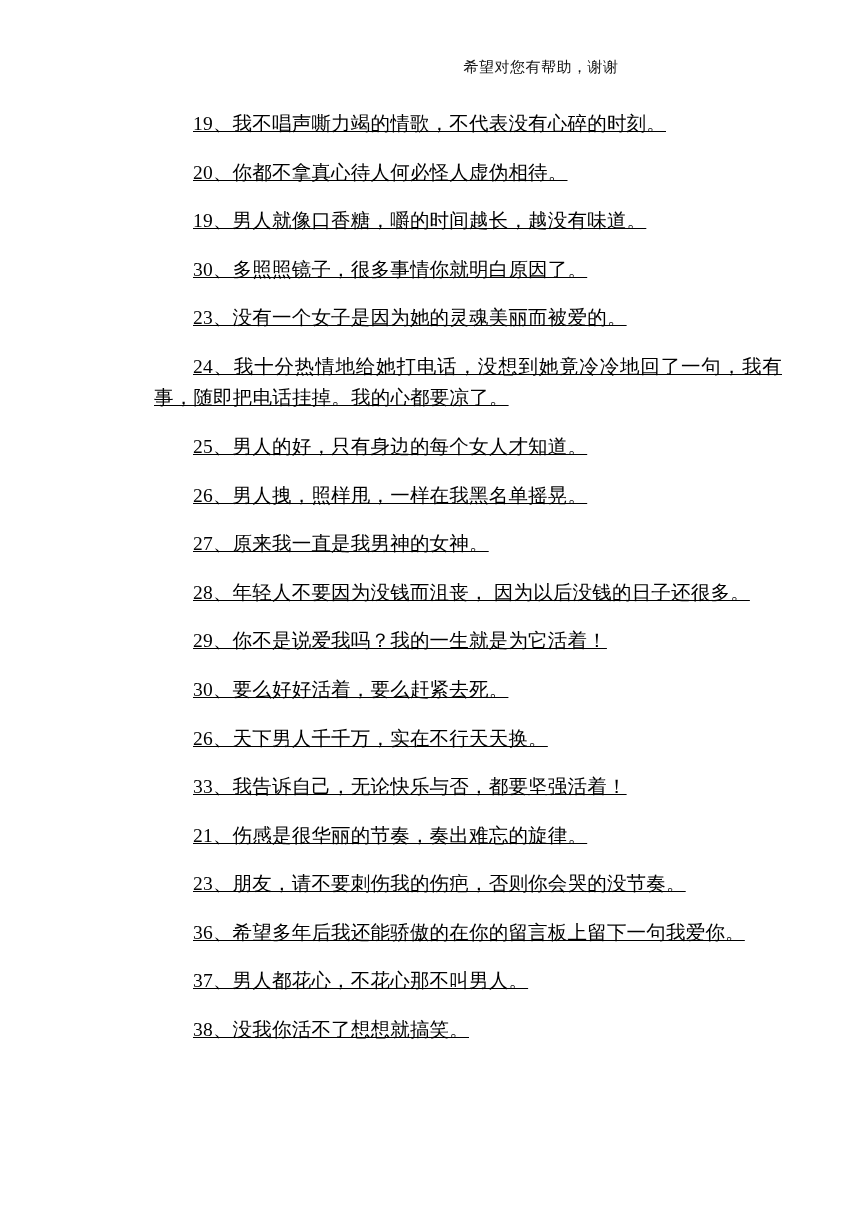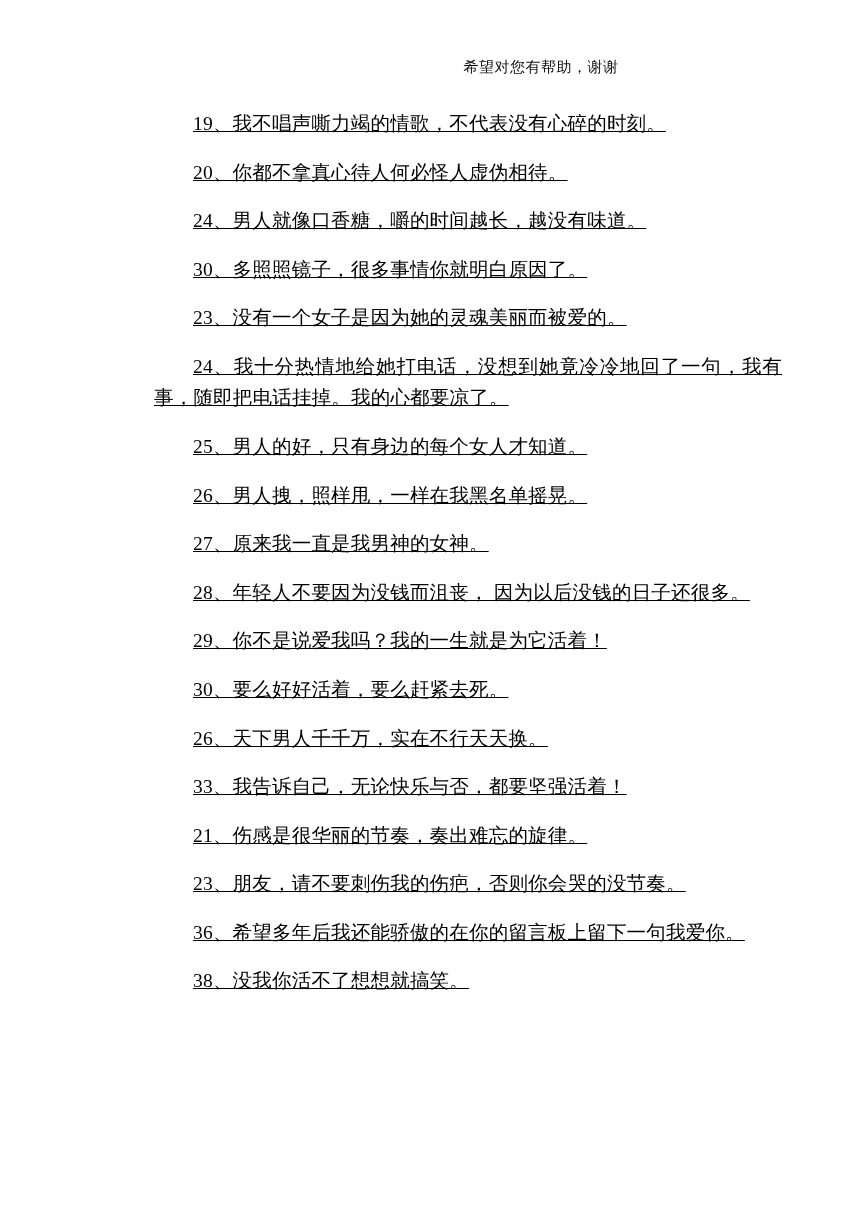--- a/index.html
+++ b/index.html
@@ -63,31 +63,32 @@
 
 <div class="page">
 
   <div class="header">
     <span class="header-inner">希望对您有帮助，谢谢</span>
   </div>
 
   <div class="body-area">
     <p class="para">19、我不唱声嘶力竭的情歌，不代表没有心碎的时刻。</p>
     <p class="para">20、你都不拿真心待人何必怪人虚伪相待。</p>
-    <p class="para">24、男人就像口香糖，嚼的时间越长，越没有味道。</p>
+    <p class="para">19、男人就像口香糖，嚼的时间越长，越没有味道。</p>
     <p class="para">30、多照照镜子，很多事情你就明白原因了。</p>
     <p class="para">23、没有一个女子是因为她的灵魂美丽而被爱的。</p>
     <p class="para">24、我十分热情地给她打电话，没想到她竟冷冷地回了一句，我有事，随即把电话挂掉。我的心都要凉了。</p>
     <p class="para">25、男人的好，只有身边的每个女人才知道。</p>
     <p class="para">26、男人拽，照样甩，一样在我黑名单摇晃。</p>
     <p class="para">27、原来我一直是我男神的女神。</p>
     <p class="para">28、年轻人不要因为没钱而沮丧， 因为以后没钱的日子还很多。</p>
     <p class="para">29、你不是说爱我吗？我的一生就是为它活着！</p>
     <p class="para">30、要么好好活着，要么赶紧去死。</p>
     <p class="para">26、天下男人千千万，实在不行天天换。</p>
     <p class="para">33、我告诉自己，无论快乐与否，都要坚强活着！</p>
     <p class="para">21、伤感是很华丽的节奏，奏出难忘的旋律。</p>
     <p class="para">23、朋友，请不要刺伤我的伤疤，否则你会哭的没节奏。</p>
     <p class="para">36、希望多年后我还能骄傲的在你的留言板上留下一句我爱你。</p>
+    <p class="para">37、男人都花心，不花心那不叫男人。</p>
     <p class="para">38、没我你活不了想想就搞笑。</p>
   </div>
 
 </div>
 
 </body></html>

